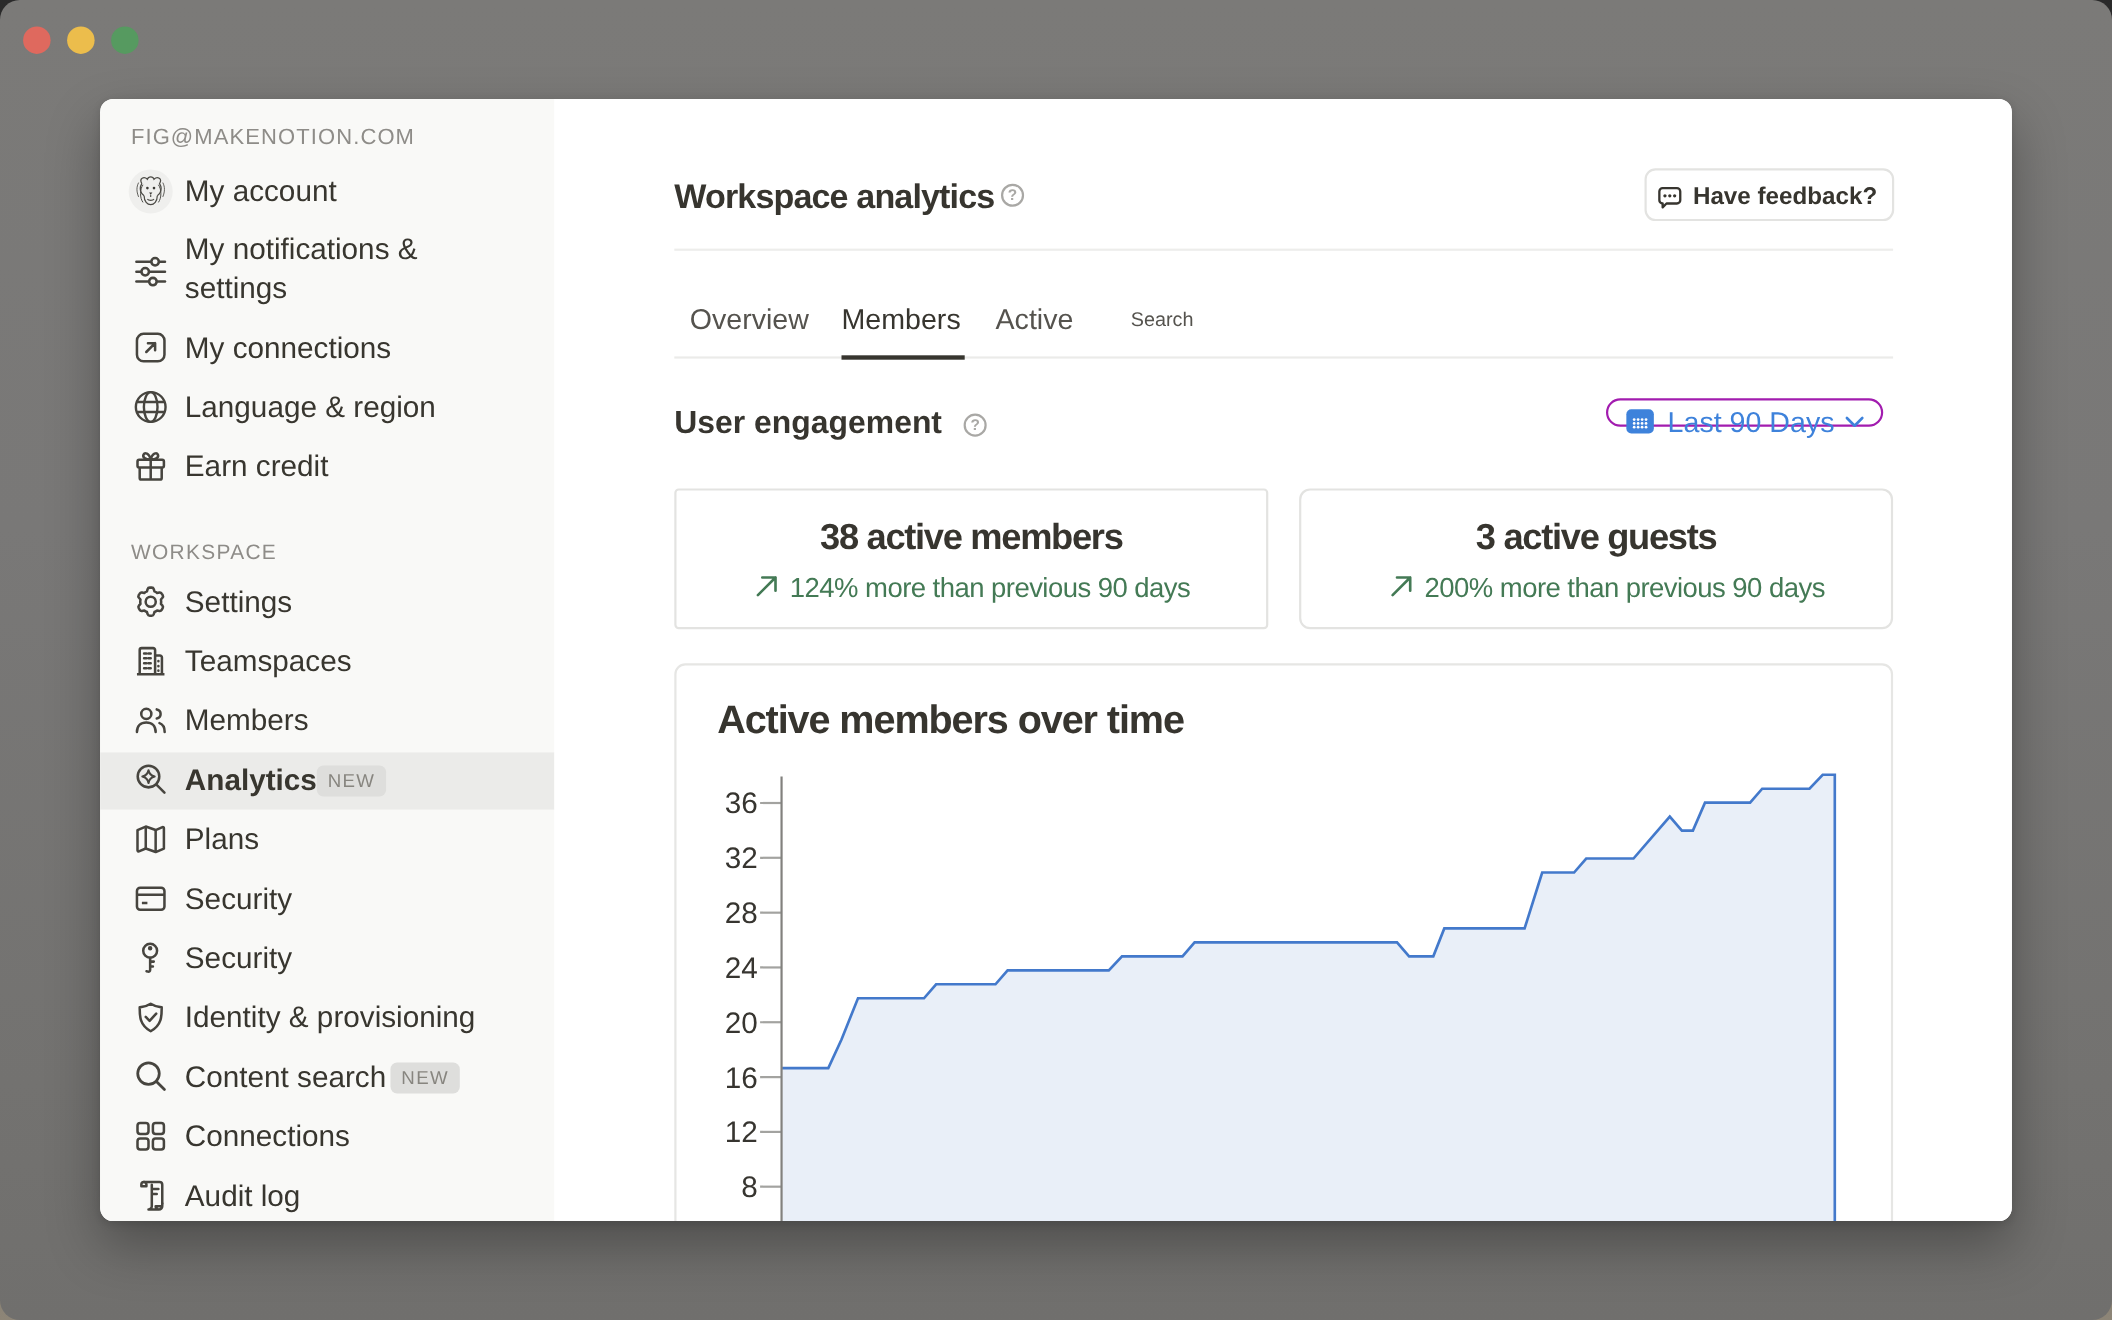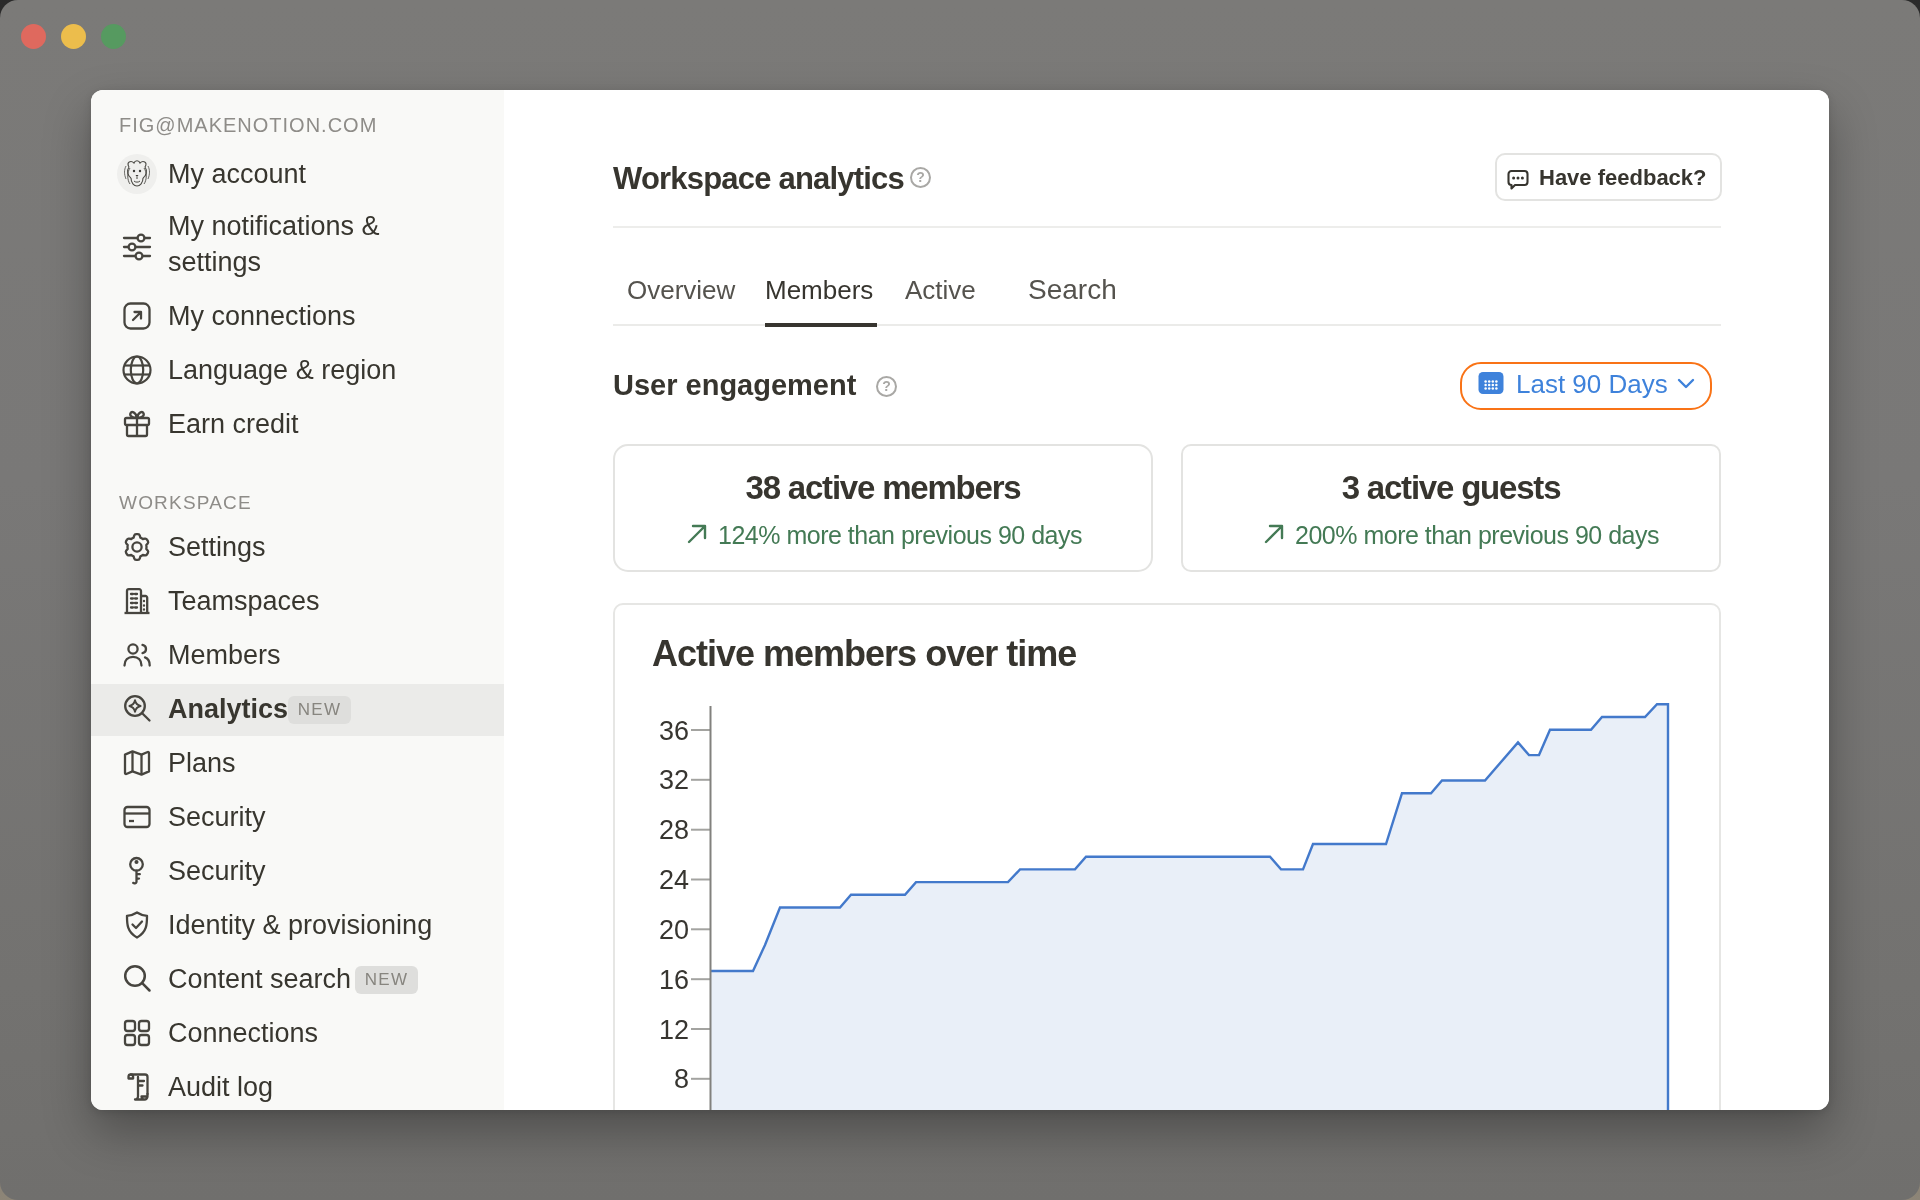--- a/index.html
+++ b/index.html
@@ -202,28 +202,28 @@
             <circle cx="17.4" cy="12" r="1.5"></circle>
           </g>
       </svg>
       <div style="position:absolute; left:42px; top:9px; font-size:22px; line-height:28px; font-weight:bold; color:#37352f; white-space:nowrap;">Have feedback?</div>
     </div>
     <div class="abs" style="left:109px; top:136px; width:1108px; height:2px; background:#ededeb;"></div>
 
     <div class="abs" style="left:123px; top:184px; font-size:26px; line-height:32px; color:#55534e;">Overview</div>
     <div class="abs" style="left:261px; top:184px; font-size:26px; line-height:32px; color:#37352f;">Members</div>
     <div class="abs" style="left:401px; top:184px; font-size:26px; line-height:32px; color:#55534e;">Active</div>
-    <div class="abs" style="left:524px; top:184px; font-size:28px; line-height:32px; color:#55534e;">Search</div>
+    <div class="abs" style="left:524px; top:184px; font-size:18px; line-height:32px; color:#55534e;">Search</div>
     <div class="abs" style="left:109px; top:234px; width:1108px; height:2px; background:#ebebe9;"></div>
     <div class="abs" style="left:261px; top:233px; width:112px; height:4px; background:#37352f;"></div>
 
     <div class="abs" style="left:109px; top:277px; font-size:29px; line-height:36px; font-weight:bold; color:#37352f;">User engagement</div>
     <div class="abs" style="left:372px; top:286px; width:21px; height:21px; border:2px solid #a9a8a5; border-radius:50%; color:#a9a8a5; font-size:14px; line-height:17px; text-align:center; font-weight:bold;">?</div>
 
-    <div class="abs" style="left:956px; top:272px; width:252px; height:48px; border:2px solid #f97316; border-radius:21px; background:#fff;">
+    <div class="abs" style="left:956px; top:272px; width:252px; height:26px; border:2px solid #a21caf; border-radius:21px; background:#fff;">
       <svg style="position:absolute; left:16px; top:7px;" width="26" height="24" viewBox="0 0 26 24">
         <rect x="0.5" y="1" width="25" height="22" rx="4.5" fill="#3e82db"></rect>
         <rect x="3.5" y="7.5" width="19" height="12.5" rx="2" fill="#3e82db"></rect>
         <g fill="#ffffff">
           <circle cx="7.6" cy="10.4" r="1.25"></circle>
             <circle cx="11.2" cy="10.4" r="1.25"></circle>
             <circle cx="14.8" cy="10.4" r="1.25"></circle>
             <circle cx="18.4" cy="10.4" r="1.25"></circle>
           <circle cx="7.6" cy="13.9" r="1.25"></circle>
             <circle cx="11.2" cy="13.9" r="1.25"></circle>
@@ -234,21 +234,21 @@
             <circle cx="14.8" cy="17.4" r="1.25"></circle>
             <circle cx="18.4" cy="17.4" r="1.25"></circle>
         </g>
       </svg>
       <div style="position:absolute; left:54px; top:5px; font-size:26px; line-height:30px; color:#3e82db;">Last 90 Days</div>
       <svg style="position:absolute; right:15px; top:14px;" width="18" height="11" viewBox="0 0 18 11" fill="none" stroke="#3e82db" stroke-width="2.4" stroke-linecap="round" stroke-linejoin="round">
           <path d="M2 2 L9 9 L16 2"></path>
         </svg>
     </div>
 
-    <div class="abs" style="left:109px; top:354px; width:540px; height:128px; border:2px solid #e3e3e1; border-radius:15px; background:#fff;">
+    <div class="abs" style="left:109px; top:354px; width:540px; height:128px; border:2px solid #e3e3e1; border-radius:4px; background:#fff;">
       <div style="position:absolute; left:0; top:21px; width:100%; text-align:center; font-size:33px; line-height:42px; letter-spacing:-1.2px; font-weight:bold; color:#37352f;">38 active members</div>
       <div style="position:absolute; left:0; top:72px; width:100%; text-align:center; font-size:25px; line-height:34px; letter-spacing:-0.5px; color:#447a55;">
         <svg style="vertical-align:-3px; margin-right:8px;" width="26" height="26" viewBox="0 0 26 26" fill="none" stroke="#447a55" stroke-width="2.4" stroke-linecap="round" stroke-linejoin="round">
             <path d="M5 21 L21 5 M9 5 H21 V17"></path>
           </svg>124% more than previous 90 days</div>
     </div>
     <div class="abs" style="left:677px; top:354px; width:540px; height:128px; border:2px solid #e3e3e1; border-radius:10px; background:#fff;">
       <div style="position:absolute; left:0; top:21px; width:100%; text-align:center; font-size:33px; line-height:42px; letter-spacing:-1.2px; font-weight:bold; color:#37352f;">3 active guests</div>
       <div style="position:absolute; left:0; top:72px; width:100%; text-align:center; font-size:25px; line-height:34px; letter-spacing:-0.5px; color:#447a55;padding-left:18px;">
         <svg style="vertical-align:-3px; margin-right:8px;" width="26" height="26" viewBox="0 0 26 26" fill="none" stroke="#447a55" stroke-width="2.4" stroke-linecap="round" stroke-linejoin="round">

